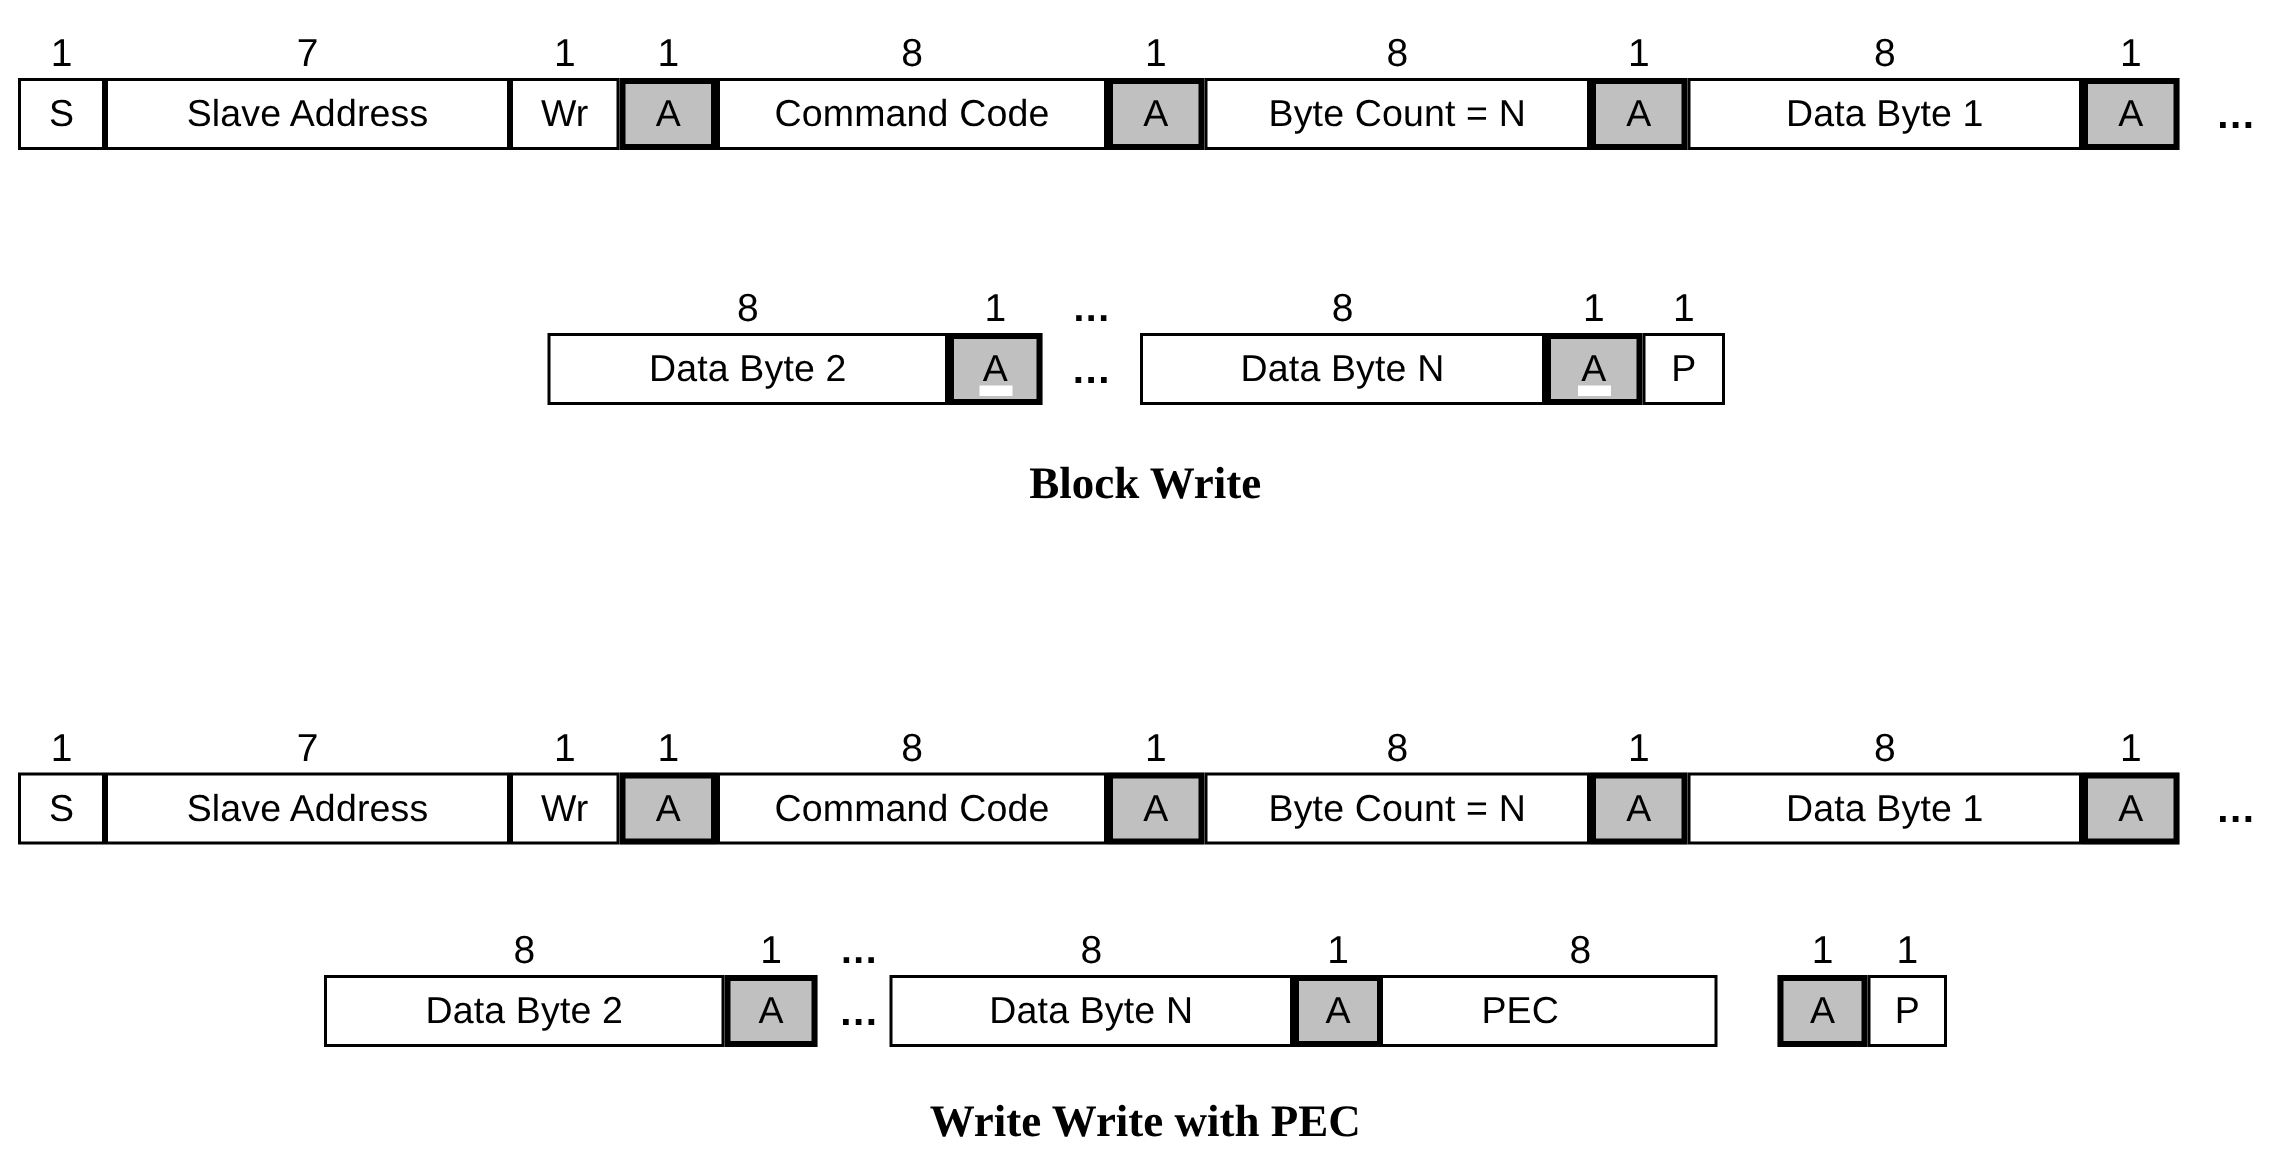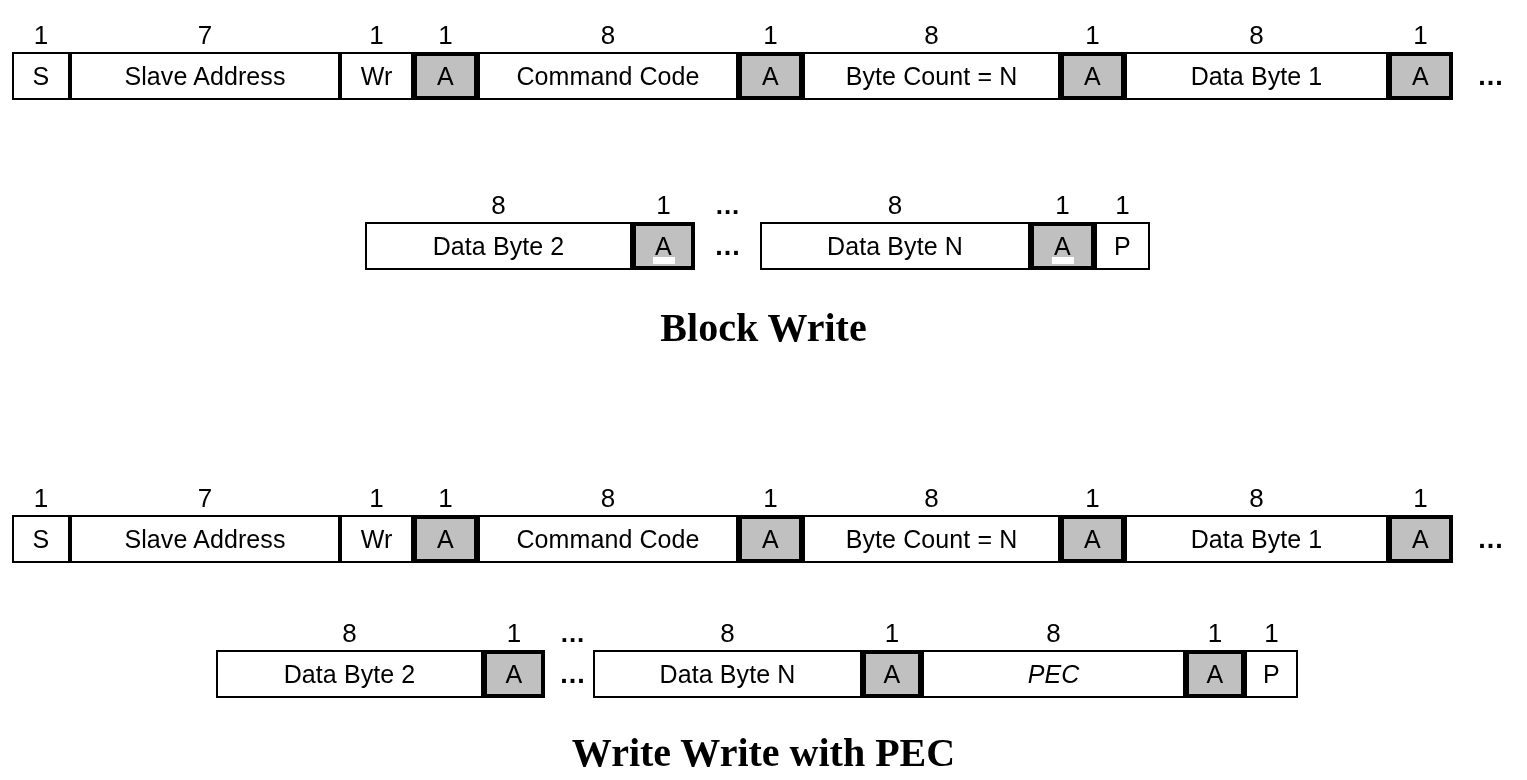--- a/index.html
+++ b/index.html
@@ -91,21 +91,21 @@
   }
 
   
   .caption {
     position: absolute;
     width: 100%;
     left: 0;
     text-align: center;
     font-family: "Liberation Serif", serif;
     font-weight: 700;
-    font-size: 40px;
+    font-size: 30px;
     line-height: 1;
     white-space: nowrap;
   }
 </style>
 </head>
 <body>
 
 <div class="proto-row" style="left:12px; top:52px; width:1441px;">
     <div class="bits" style="left: 0px; width: 58px;">1</div>
     <div class="field" style="left: 0px; width: 58px;">S</div>
@@ -174,21 +174,21 @@
 <div class="proto-row" style="left:216px; top:650px; width:1082px;">
     <div class="bits" style="left: 0px; width: 267px;">8</div>
     <div class="field" style="left: 0px; width: 267px;">Data Byte 2</div>
     <div class="bits" style="left: 267px; width: 62px;">1</div>
     <div class="field ack" style="left: 267px; width: 62px;">A</div>
     <div class="bits" style="left: 377px; width: 269px;">8</div>
     <div class="field" style="left: 377px; width: 269px;">Data Byte N</div>
     <div class="bits" style="left: 646px; width: 60px;">1</div>
     <div class="field ack" style="left: 646px; width: 60px;">A</div>
     <div class="bits" style="left: 706px; width: 263px;">8</div>
-    <div class="field" style="left: 706px; width: 263px; font-style: italic;">PEC</div>
+    <div class="field" style="left: 666px; width: 263px;">PEC</div>
     <div class="bits" style="left: 969px; width: 60px;">1</div>
     <div class="field ack" style="left: 969px; width: 60px;">A</div>
     <div class="bits" style="left: 1029px; width: 53px;">1</div>
     <div class="field" style="left: 1029px; width: 53px;">P</div>
     <div class="ellipsis" style="left: 336px; width: 42px;">...</div>
     <div class="ellipsis above" style="left: 336px; width: 42px;">...</div>
   </div>
 
 <div class="caption" style="top:733px;">Write Write with PEC</div>
 

